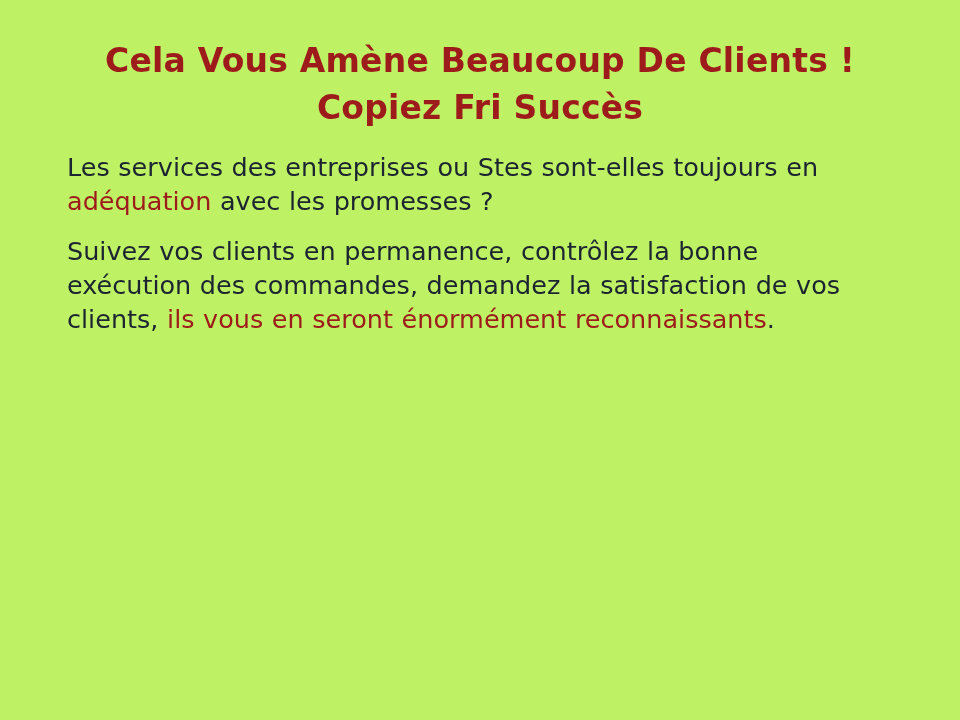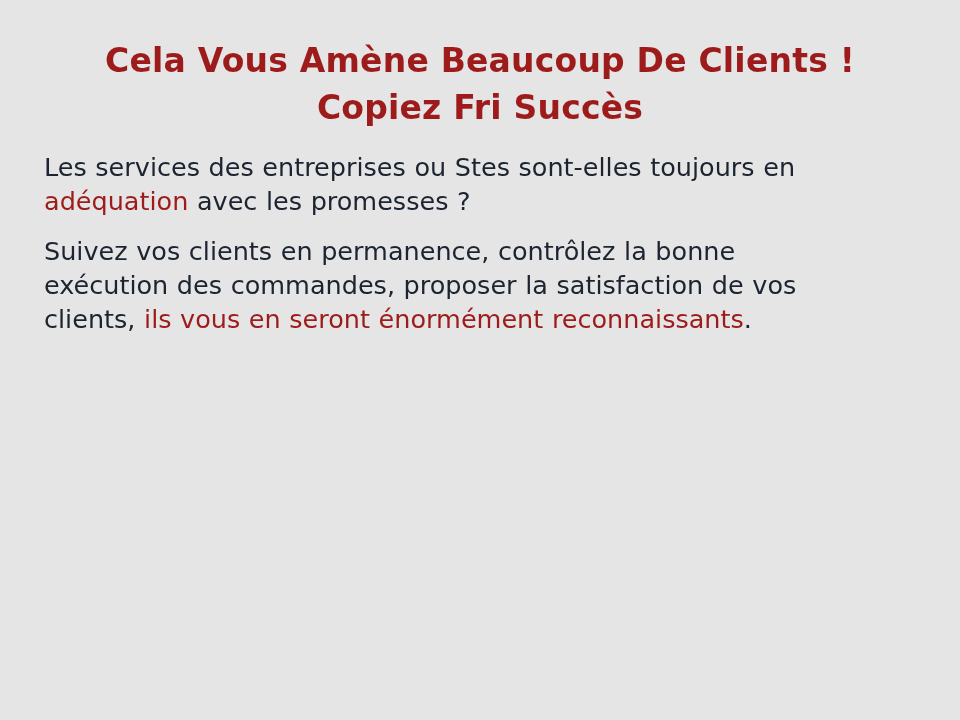--- a/index.html
+++ b/index.html
@@ -11,36 +11,36 @@
     height: 720px;
     background: #ffffff;
     font-family: "DejaVu Sans", sans-serif;
     overflow: hidden;
   }
   .slide {
     position: relative;
     width: 960px;
     height: 720px;
     box-sizing: border-box;
-    background: #e5e5e5;
+    background: #bef264;
   }
   .title-block {
     padding-top: 38px;
     text-align: center;
   }
   .title-line {
     color: #9e1b1b;
     font-weight: bold;
     font-size: 33px;
     line-height: 1.42;
     letter-spacing: 0.2px;
   }
   .body-block {
     margin: 18px 0 0 0;
-    padding: 0 98px 0 44px;
+    padding: 0 98px 0 67px;
   }
   .para {
     color: #1b2430;
     font-size: 25.5px;
     line-height: 1.34;
     margin: 0 0 16px 0;
     text-align: left;
     word-spacing: 0.5px;
   }
   .para:last-child {
@@ -55,16 +55,16 @@
 
 <div class="slide">
 
   <div class="title-block">
     <div class="title-line">Cela Vous Amène Beaucoup De Clients !</div>
     <div class="title-line">Copiez Fri Succès</div>
   </div>
 
   <div class="body-block" id="body-block">
       <p class="para"><span>Les services des entreprises ou Stes sont-elles toujours en </span><span class="hl">adéquation</span><span> avec les promesses ?</span></p>
-      <p class="para"><span>Suivez vos clients en permanence, contrôlez la bonne exécution des commandes, proposer la satisfaction de vos clients, </span><span class="hl">ils vous en seront énormément reconnaissants</span><span>.</span></p>
+      <p class="para"><span>Suivez vos clients en permanence, contrôlez la bonne exécution des commandes, demandez la satisfaction de vos clients, </span><span class="hl">ils vous en seront énormément reconnaissants</span><span>.</span></p>
     </div>
 
 </div>
 
 </body></html>

